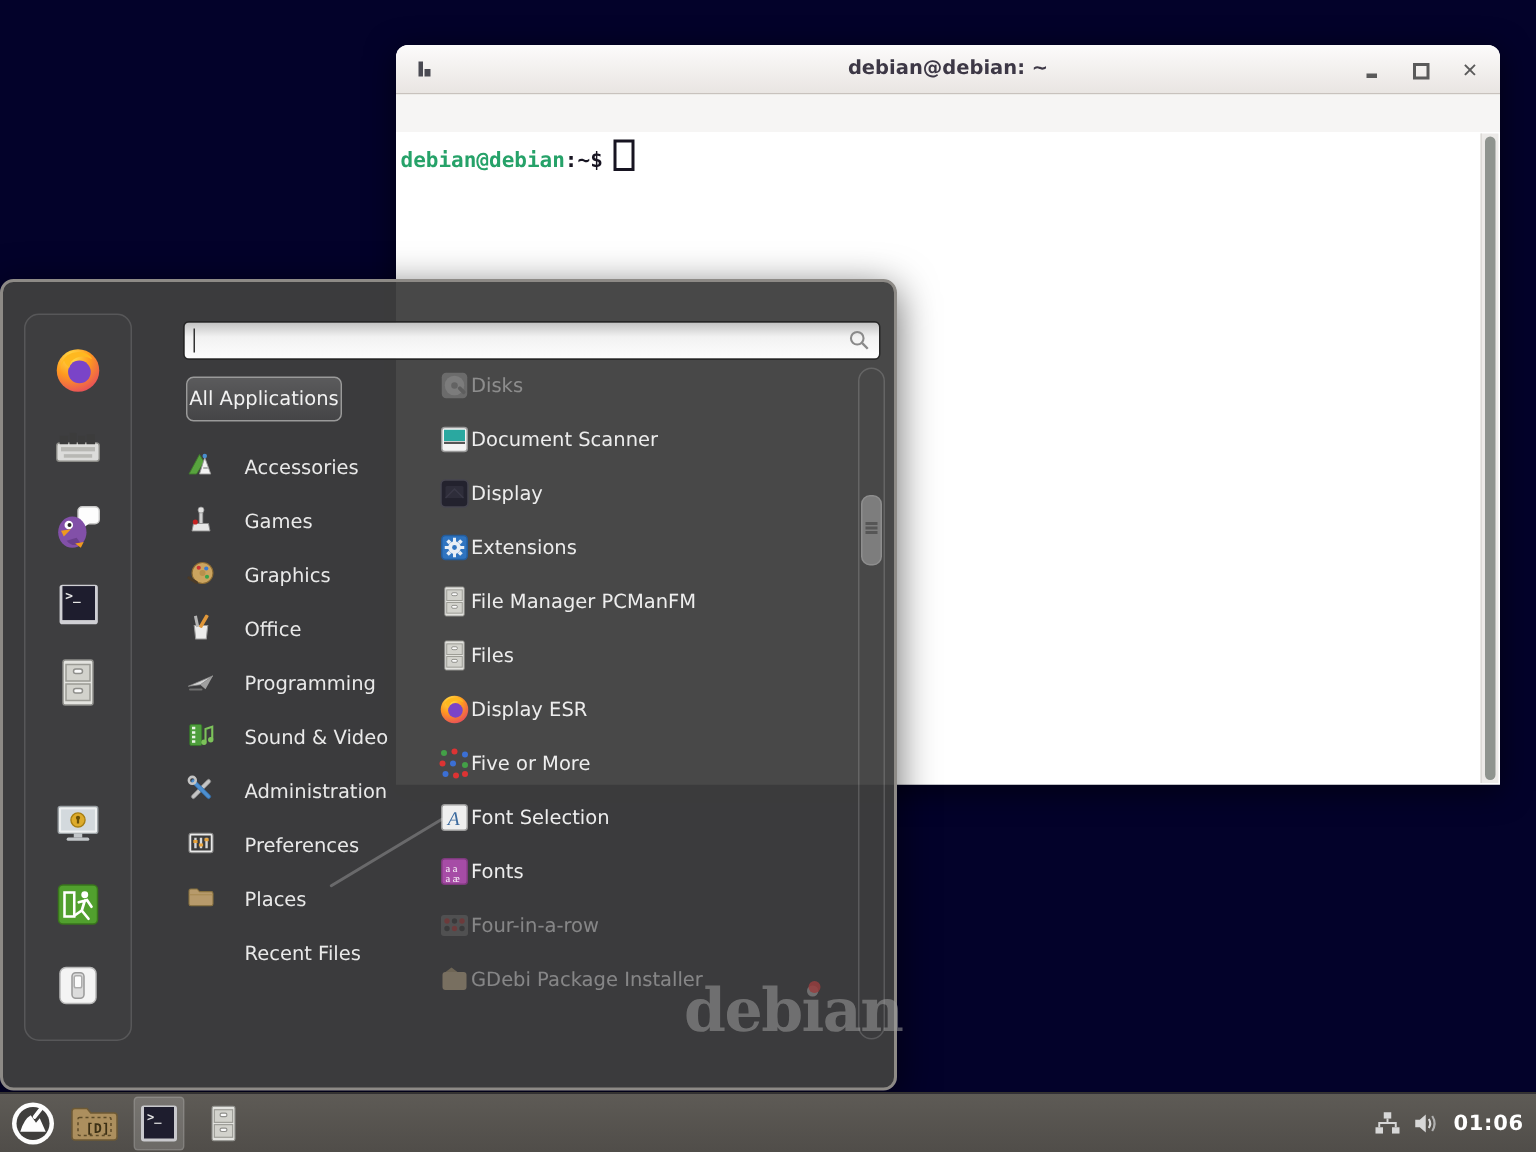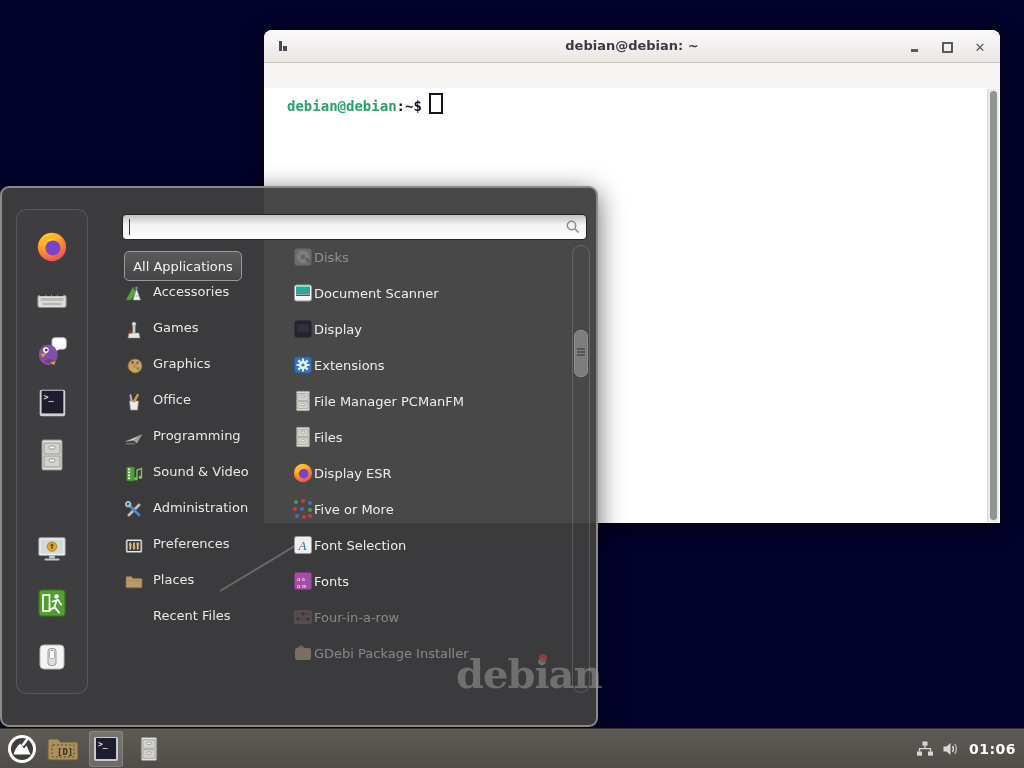--- a/index.html
+++ b/index.html
@@ -19,21 +19,21 @@
   .tb-btn{position:absolute;top:9px;width:16px;height:16px;display:flex;align-items:center;justify-content:center;cursor:default;}
   .tb-min{right:78px}.tb-max{right:45px}.tb-close{right:12px;color:#5a5a5a;font-weight:bold;font-size:13px;}
   .tb-min i{display:block;width:7px;height:3px;background:#5a5a5a;margin-top:6px;}
   .tb-max i{display:block;width:7px;height:7px;border:2px solid #5a5a5a;}
   .menubar{height:25px;background:#f6f5f4;border-bottom:1px solid #edebe9;
     display:flex;align-items:center;padding-left:10px;gap:14px;font-size:13px;color:#3d3846;}
   .mb-item{cursor:default;}
   .term-body{position:absolute;left:0;top:58px;right:0;bottom:0;background:#fff;}
   .prompt{padding:5px 2px 0 3px;font-family:"DejaVu Sans Mono","Liberation Mono",monospace;
     font-size:14px;font-weight:bold;color:#171421;white-space:pre;}
-  .prompt .user{color:#26a269;margin-left:20px;}
+  .prompt .user{color:#26a269;}
   .cursor{display:inline-block;width:10px;height:17px;border:2px solid #171421;margin-left:7px;vertical-align:-3px;}
   .term-scroll{position:absolute;top:1px;bottom:1px;right:1px;width:11px;background:#eceae8;border-left:1px solid #dcd9d6;}
   .term-thumb{position:absolute;left:2px;right:2px;top:2px;bottom:2px;background:#8f948f;border-radius:4px;}
 
   
   .menu-window{position:absolute;left:0;top:186px;width:598px;height:541px;box-sizing:border-box;
     background:rgba(62,62,62,.95);border:2px solid #8d8a86;border-radius:9px;
     box-shadow:0 6px 26px rgba(0,0,0,.6);z-index:2;}
   .favorites{position:absolute;left:14px;top:21px;width:70px;height:483px;
     border:1px solid rgba(255,255,255,.13);border-radius:10px;background:rgba(255,255,255,.02);}
@@ -43,27 +43,27 @@
   .fav-icon{width:34px;height:34px;}
   .session-list .fav-icon{width:32px;height:32px;}
   .fav-icon svg{width:100%;height:100%;}
 
   .search-box{position:absolute;left:120px;top:26px;width:465px;height:26px;box-sizing:border-box;
     border:1px solid #262626;border-radius:4px;
     background:linear-gradient(#c2c2c2,#f2f2f2 40%,#fdfdfd);}
   .search-caret{position:absolute;left:6px;top:4px;width:1px;height:16px;background:#333;}
   .search-mag{position:absolute;right:5px;top:4px;}
 
-  .all-apps-btn{position:absolute;left:122px;top:63px;width:118px;height:30px;box-sizing:border-box;
+  .all-apps-btn{position:absolute;left:122px;top:63px;width:104px;height:30px;box-sizing:border-box;
     border:1px solid #9a9a9a;border-radius:5px;
     background:linear-gradient(rgba(255,255,255,.16),rgba(255,255,255,.05));
     color:#f2f2f2;font-size:13px;display:flex;align-items:center;justify-content:center;cursor:default;}
 
   .categories{position:absolute;left:122px;top:96px;width:142px;}
-  .cat-row{height:36px;display:flex;align-items:flex-start;gap:9px;color:#e9e9e9;font-size:13px;cursor:default;}
+  .cat-row{height:36px;display:flex;align-items:flex-end;gap:19px;color:#e9e9e9;font-size:13px;cursor:default;}
   .cat-icon{width:20px;height:20px;flex:none;}
   .cat-icon svg{width:100%;height:100%;}
 
   .apps-viewport{position:absolute;left:266px;top:57px;width:300px;height:450px;overflow:hidden;}
   .apps{margin-top:-6px;}
   .app-row{height:36px;display:flex;align-items:center;padding-left:24px;color:#ededed;font-size:13px;cursor:default;}
   .app-icon{width:22px;height:22px;flex:none;}
   .app-icon svg{width:100%;height:100%;}
   .faded{opacity:.42;}
 

